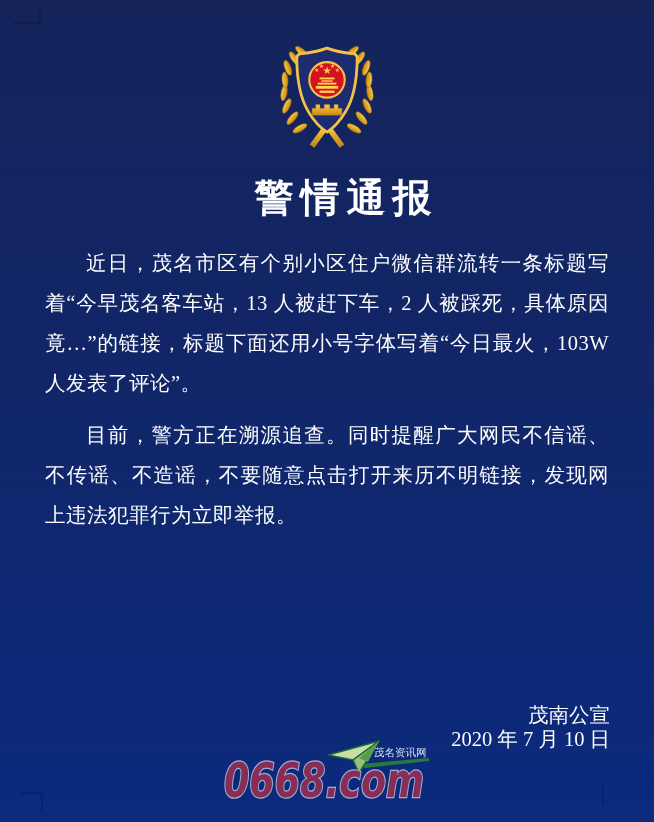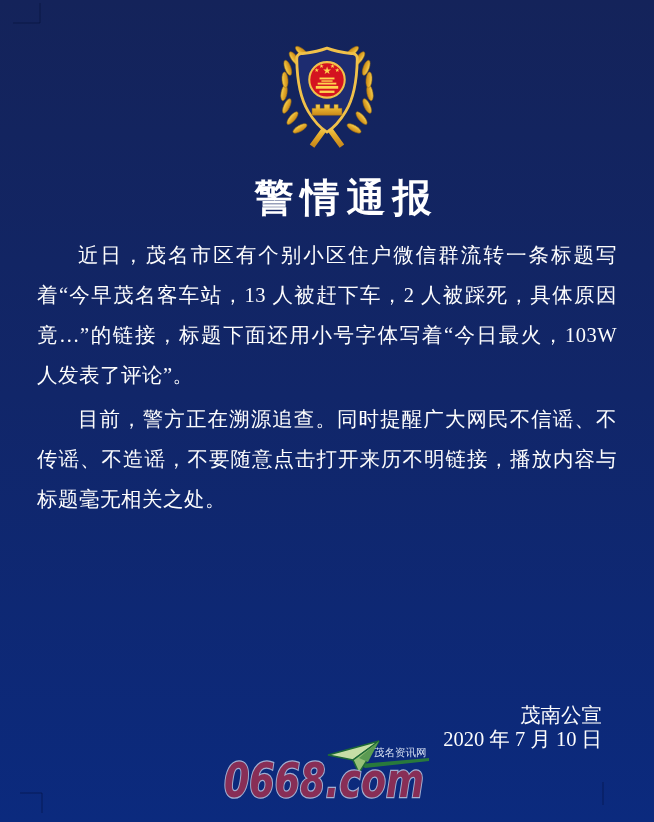--- a/index.html
+++ b/index.html
@@ -37,33 +37,33 @@
     color: #ffffff;
   }
 
   .content {
     position: absolute;
     top: 231px;
     left: 33px;
     width: 588px;
   }
   .content p {
-    margin: 4px;
+    margin: 12px;
     font-size: 20.5px;
     line-height: 40px;
     text-align: justify;
     text-indent: 2em;
     letter-spacing: 0.5px;
     color: #fdfdfd;
   }
 
   .sign-block {
     position: absolute;
     top: 703px;
-    right: 52px;
+    right: 44px;
     text-align: right;
     font-size: 20.5px;
     color: #fdfdfd;
   }
   .sign-block .signature { line-height: 24px; }
   .sign-block .notice-date { line-height: 24px; }
 
   .watermark {
     position: absolute;
     left: 222px;
@@ -133,21 +133,21 @@
       </g>
     </g>
 
     <path d="M44,85 L44,77.5 L48,77.5 L48,73.5 L52.5,73.5 L52.5,77.5 L57,77.5 L57,73.5 L63,73.5 L63,77.5 L67.5,77.5 L67.5,73.5 L72,73.5 L72,77.5 L76,77.5 L76,85 Z" fill="url(#gold)" stroke="#9a6d10" stroke-width="0.5"></path>
   </svg>
 
   <h1 class="title">警情通报</h1>
 
   <div class="content">
     <p>近日，茂名市区有个别小区住户微信群流转一条标题写着“今早茂名客车站，13 人被赶下车，2 人被踩死，具体原因竟…”的链接，标题下面还用小号字体写着“今日最火，103W 人发表了评论”。</p>
-    <p>目前，警方正在溯源追查。同时提醒广大网民不信谣、不传谣、不造谣，不要随意点击打开来历不明链接，播放内容与标题毫无相关之处。</p>
+    <p>目前，警方正在溯源追查。同时提醒广大网民不信谣、不传谣、不造谣，不要随意点击打开来历不明链接，发现网上违法犯罪行为立即举报。</p>
   </div>
 
   <div class="sign-block">
     <div class="signature">茂南公宣</div>
     <div class="notice-date">2020 年 7 月 10 日</div>
   </div>
 
   <svg class="watermark" viewBox="0 0 208 70" aria-hidden="true">
 
     <g>

